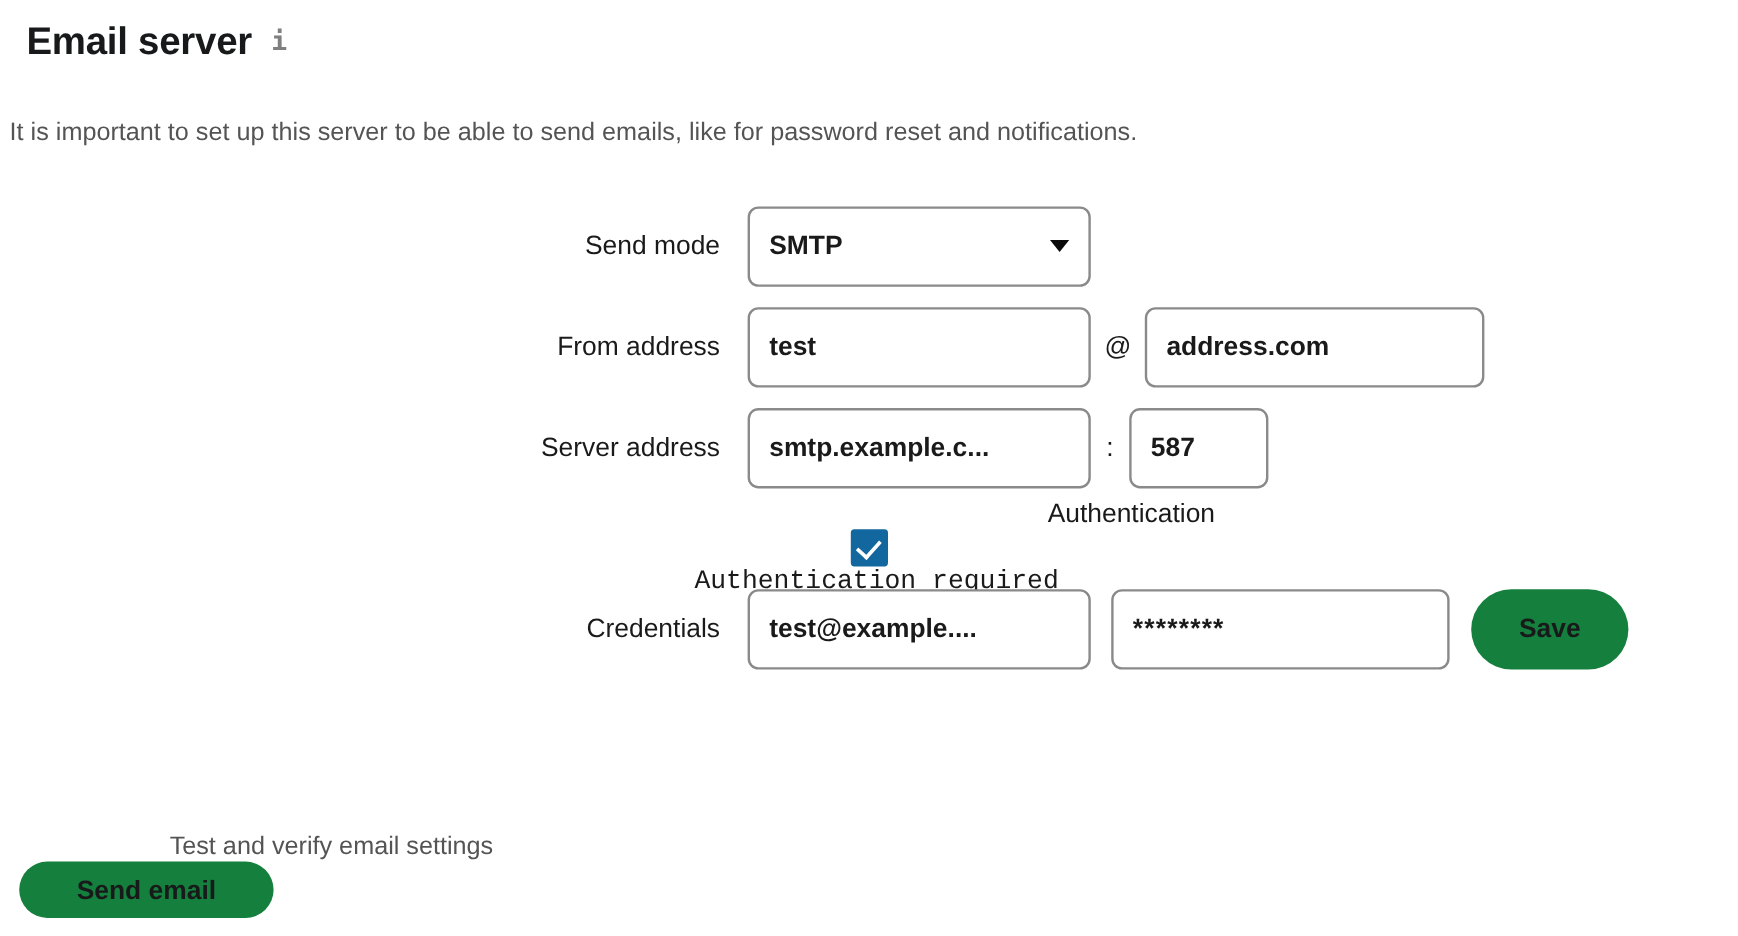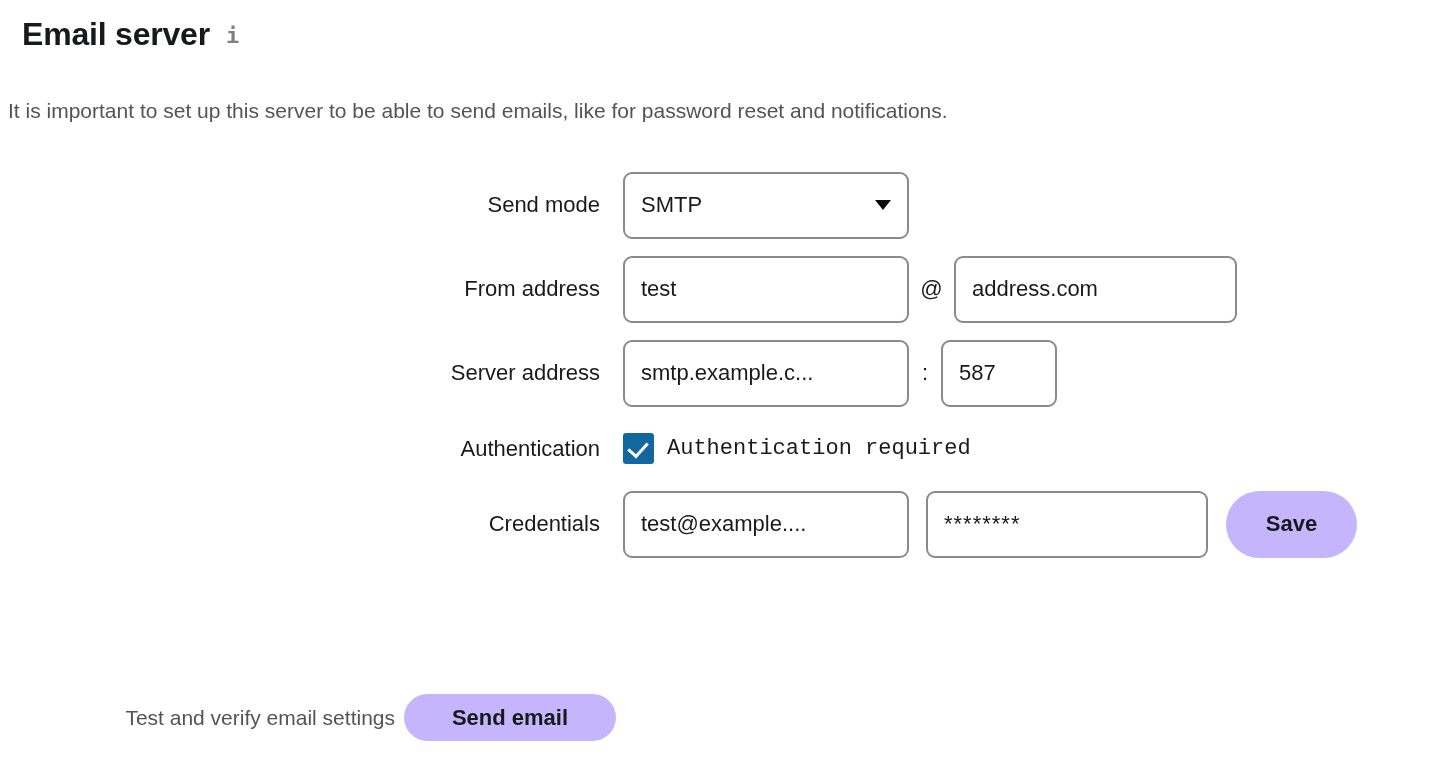--- a/index.html
+++ b/index.html
@@ -56,21 +56,21 @@
     position: absolute;
     left: 0;
     top: 163px;
     width: 1448px;
   }
   .form-row {
     display: flex;
     align-items: center;
     height: 84px;
   }
-  .form-row.row-auth { height: 67px; }
+  .form-row.row-auth { height: 67px; flex-direction: column; }
   .form-row.row-credentials { height: 84px; }
 
   .field-label {
     width: 623px;
     text-align: right;
     padding-right: 23px;
     box-sizing: border-box;
     font-size: 22px;
     color: #1a1a1a;
     white-space: nowrap;
@@ -87,20 +87,21 @@
     padding: 0 16px;
     font-size: 22px;
     color: #1a1a1a;
     white-space: nowrap;
     overflow: hidden;
   }
   .control .value {
     flex: 1 1 auto;
     overflow: hidden;
     white-space: nowrap;
+    font-weight: bold;
   }
   .select { width: 286px; justify-content: space-between; }
   .caret {
     width: 0;
     height: 0;
     margin-left: 10px;
     border-left: 8px solid transparent;
     border-right: 8px solid transparent;
     border-top: 10px solid #0a0a0a;
     flex: 0 0 auto;
@@ -146,21 +147,21 @@
     margin-left: 13px;
     font-size: 22px;
     color: #1a1a1a;
     white-space: nowrap;
     font-family: Liberation Mono, monospace;
   }
 
   
   .btn {
     box-sizing: border-box;
-    background: #c4b5fd;
+    background: #15803d;
     border: none;
     border-radius: 34px;
     font-family: "Liberation Sans", sans-serif;
     font-size: 22px;
     font-weight: bold;
     color: #18191a;
     display: flex;
     align-items: center;
     justify-content: center;
     cursor: pointer;
@@ -172,24 +173,24 @@
     margin-left: 18px;
   }
   .btn-send-email {
     width: 212px;
     height: 47px;
   }
 
   
   .footer-row {
     position: absolute;
-    left: 0;
+    left: 16px;
     top: 694px;
     display: flex;
-    align-items: center;
+    flex-direction: column;
   }
   .footer-label {
     width: 404px;
     text-align: right;
     padding-right: 9px;
     box-sizing: border-box;
     font-size: 21px;
     color: #545454;
     white-space: nowrap;
   }

